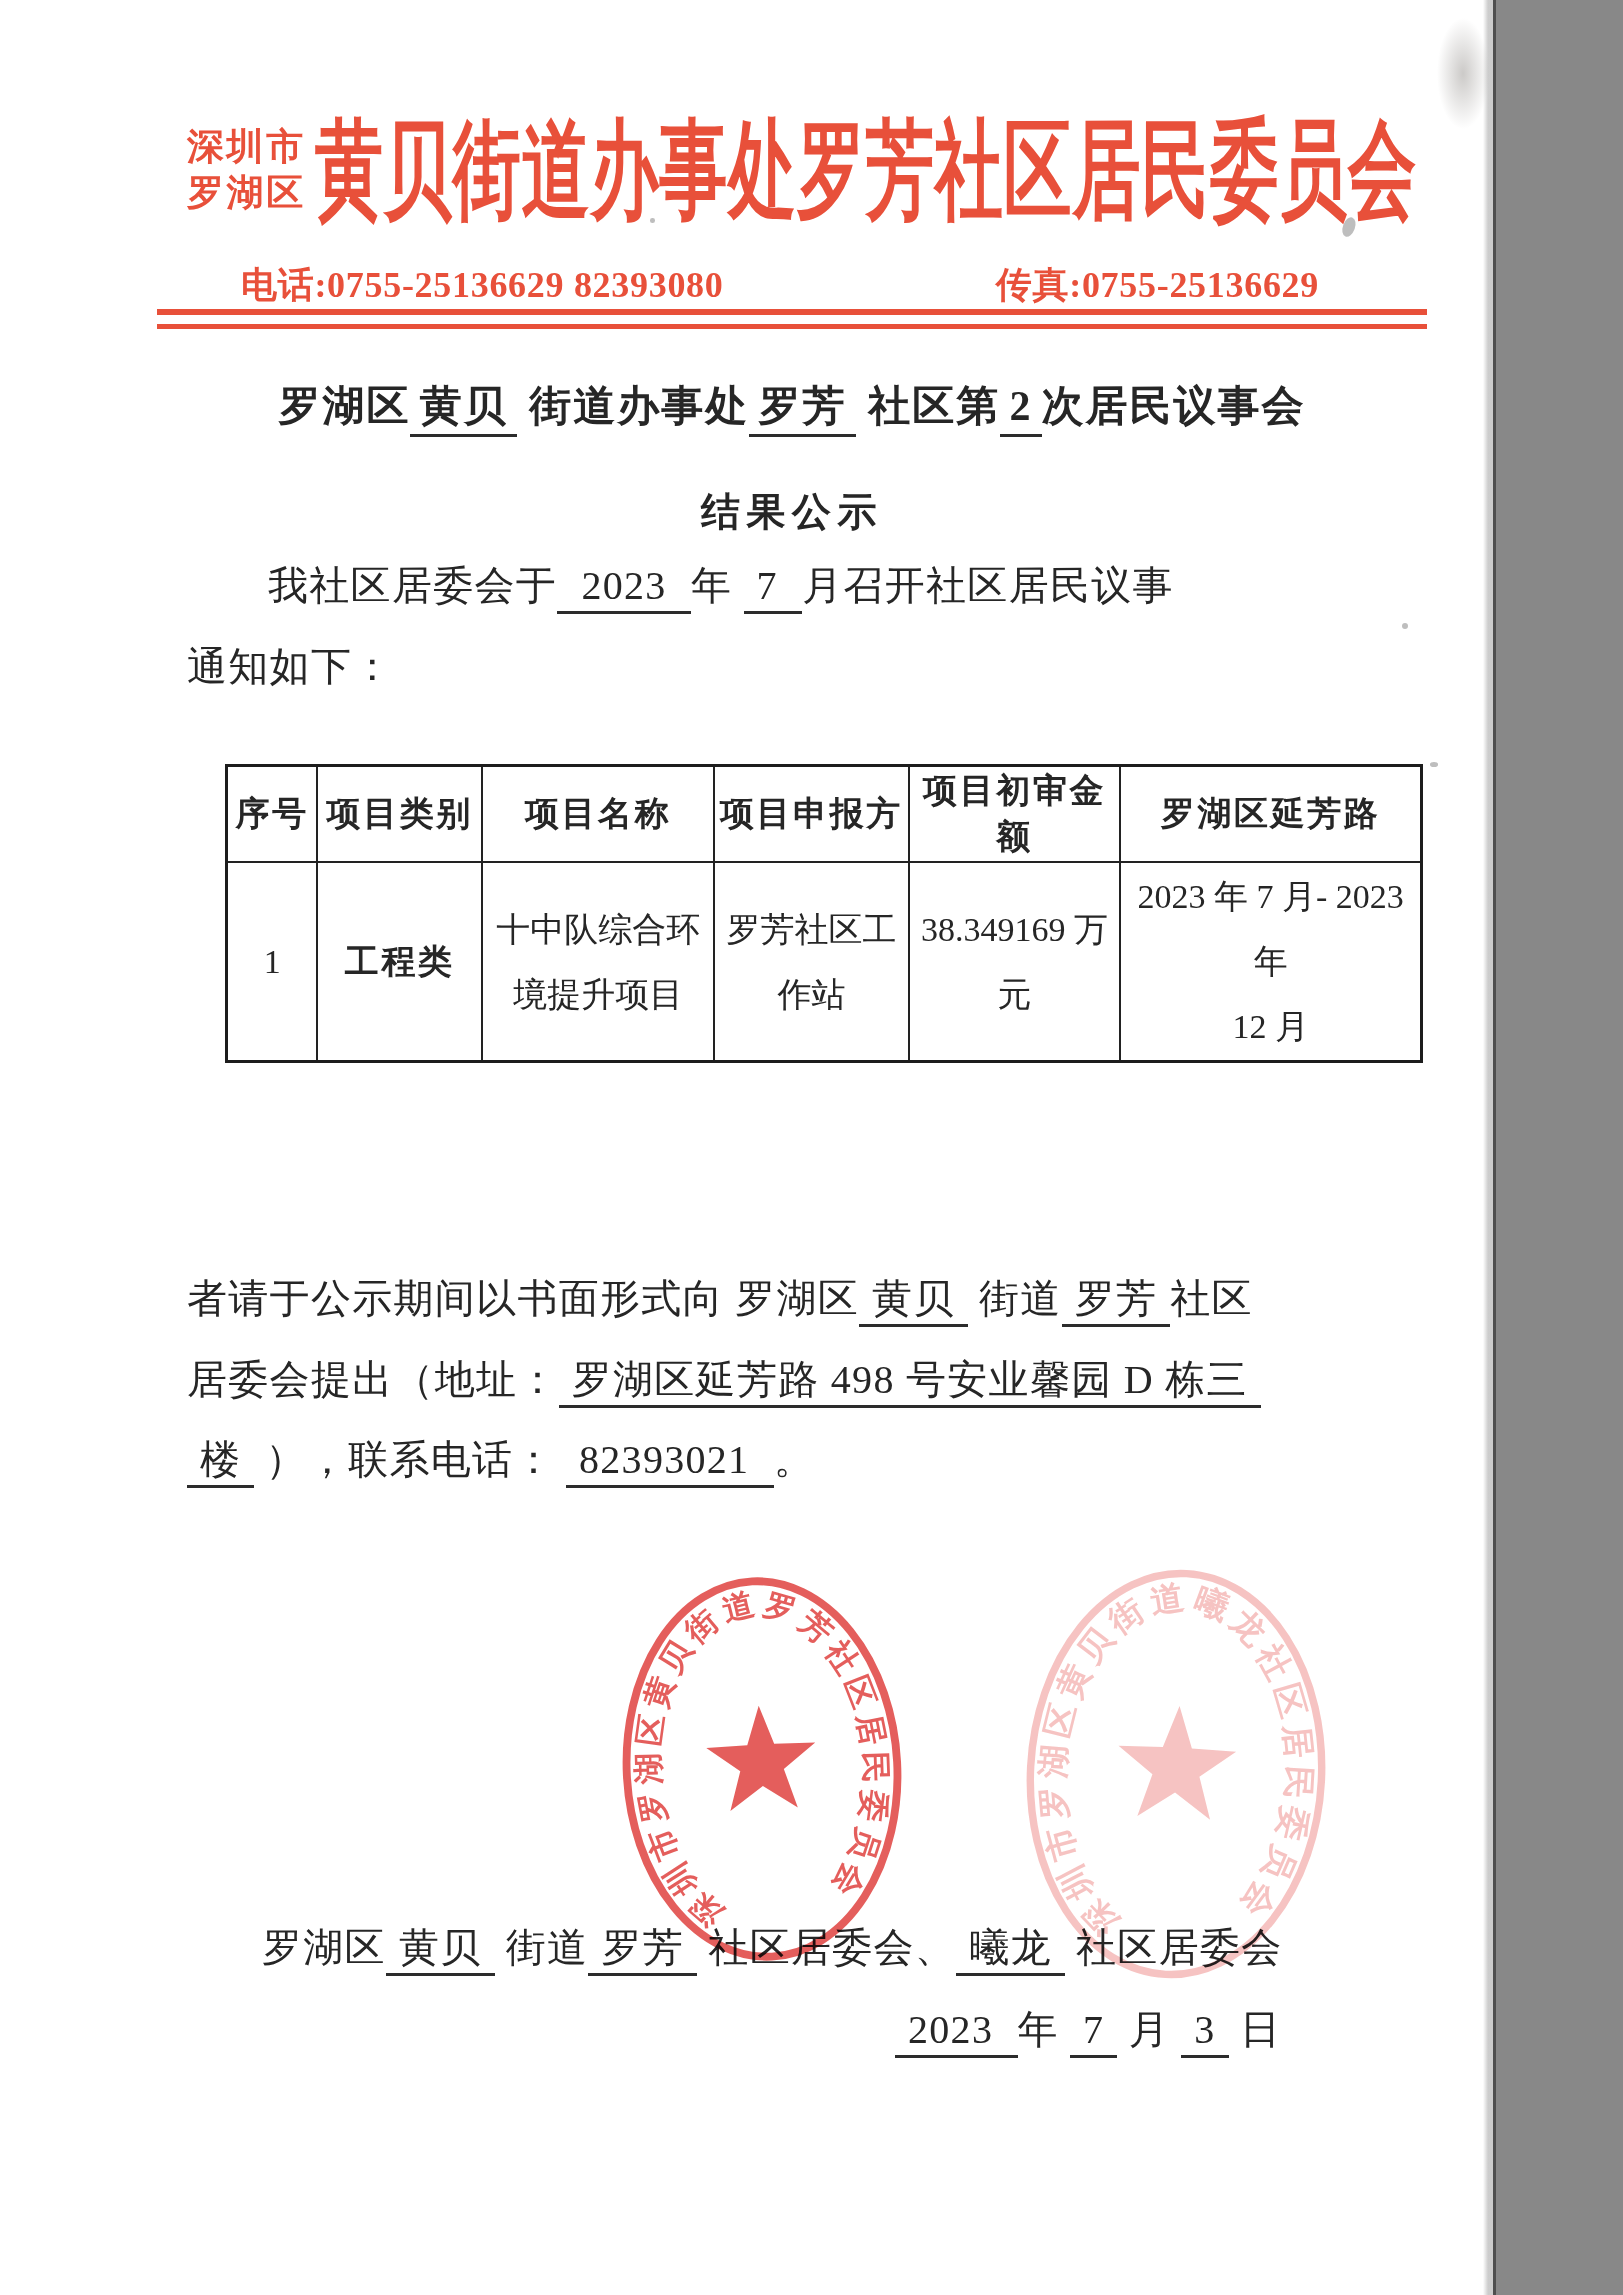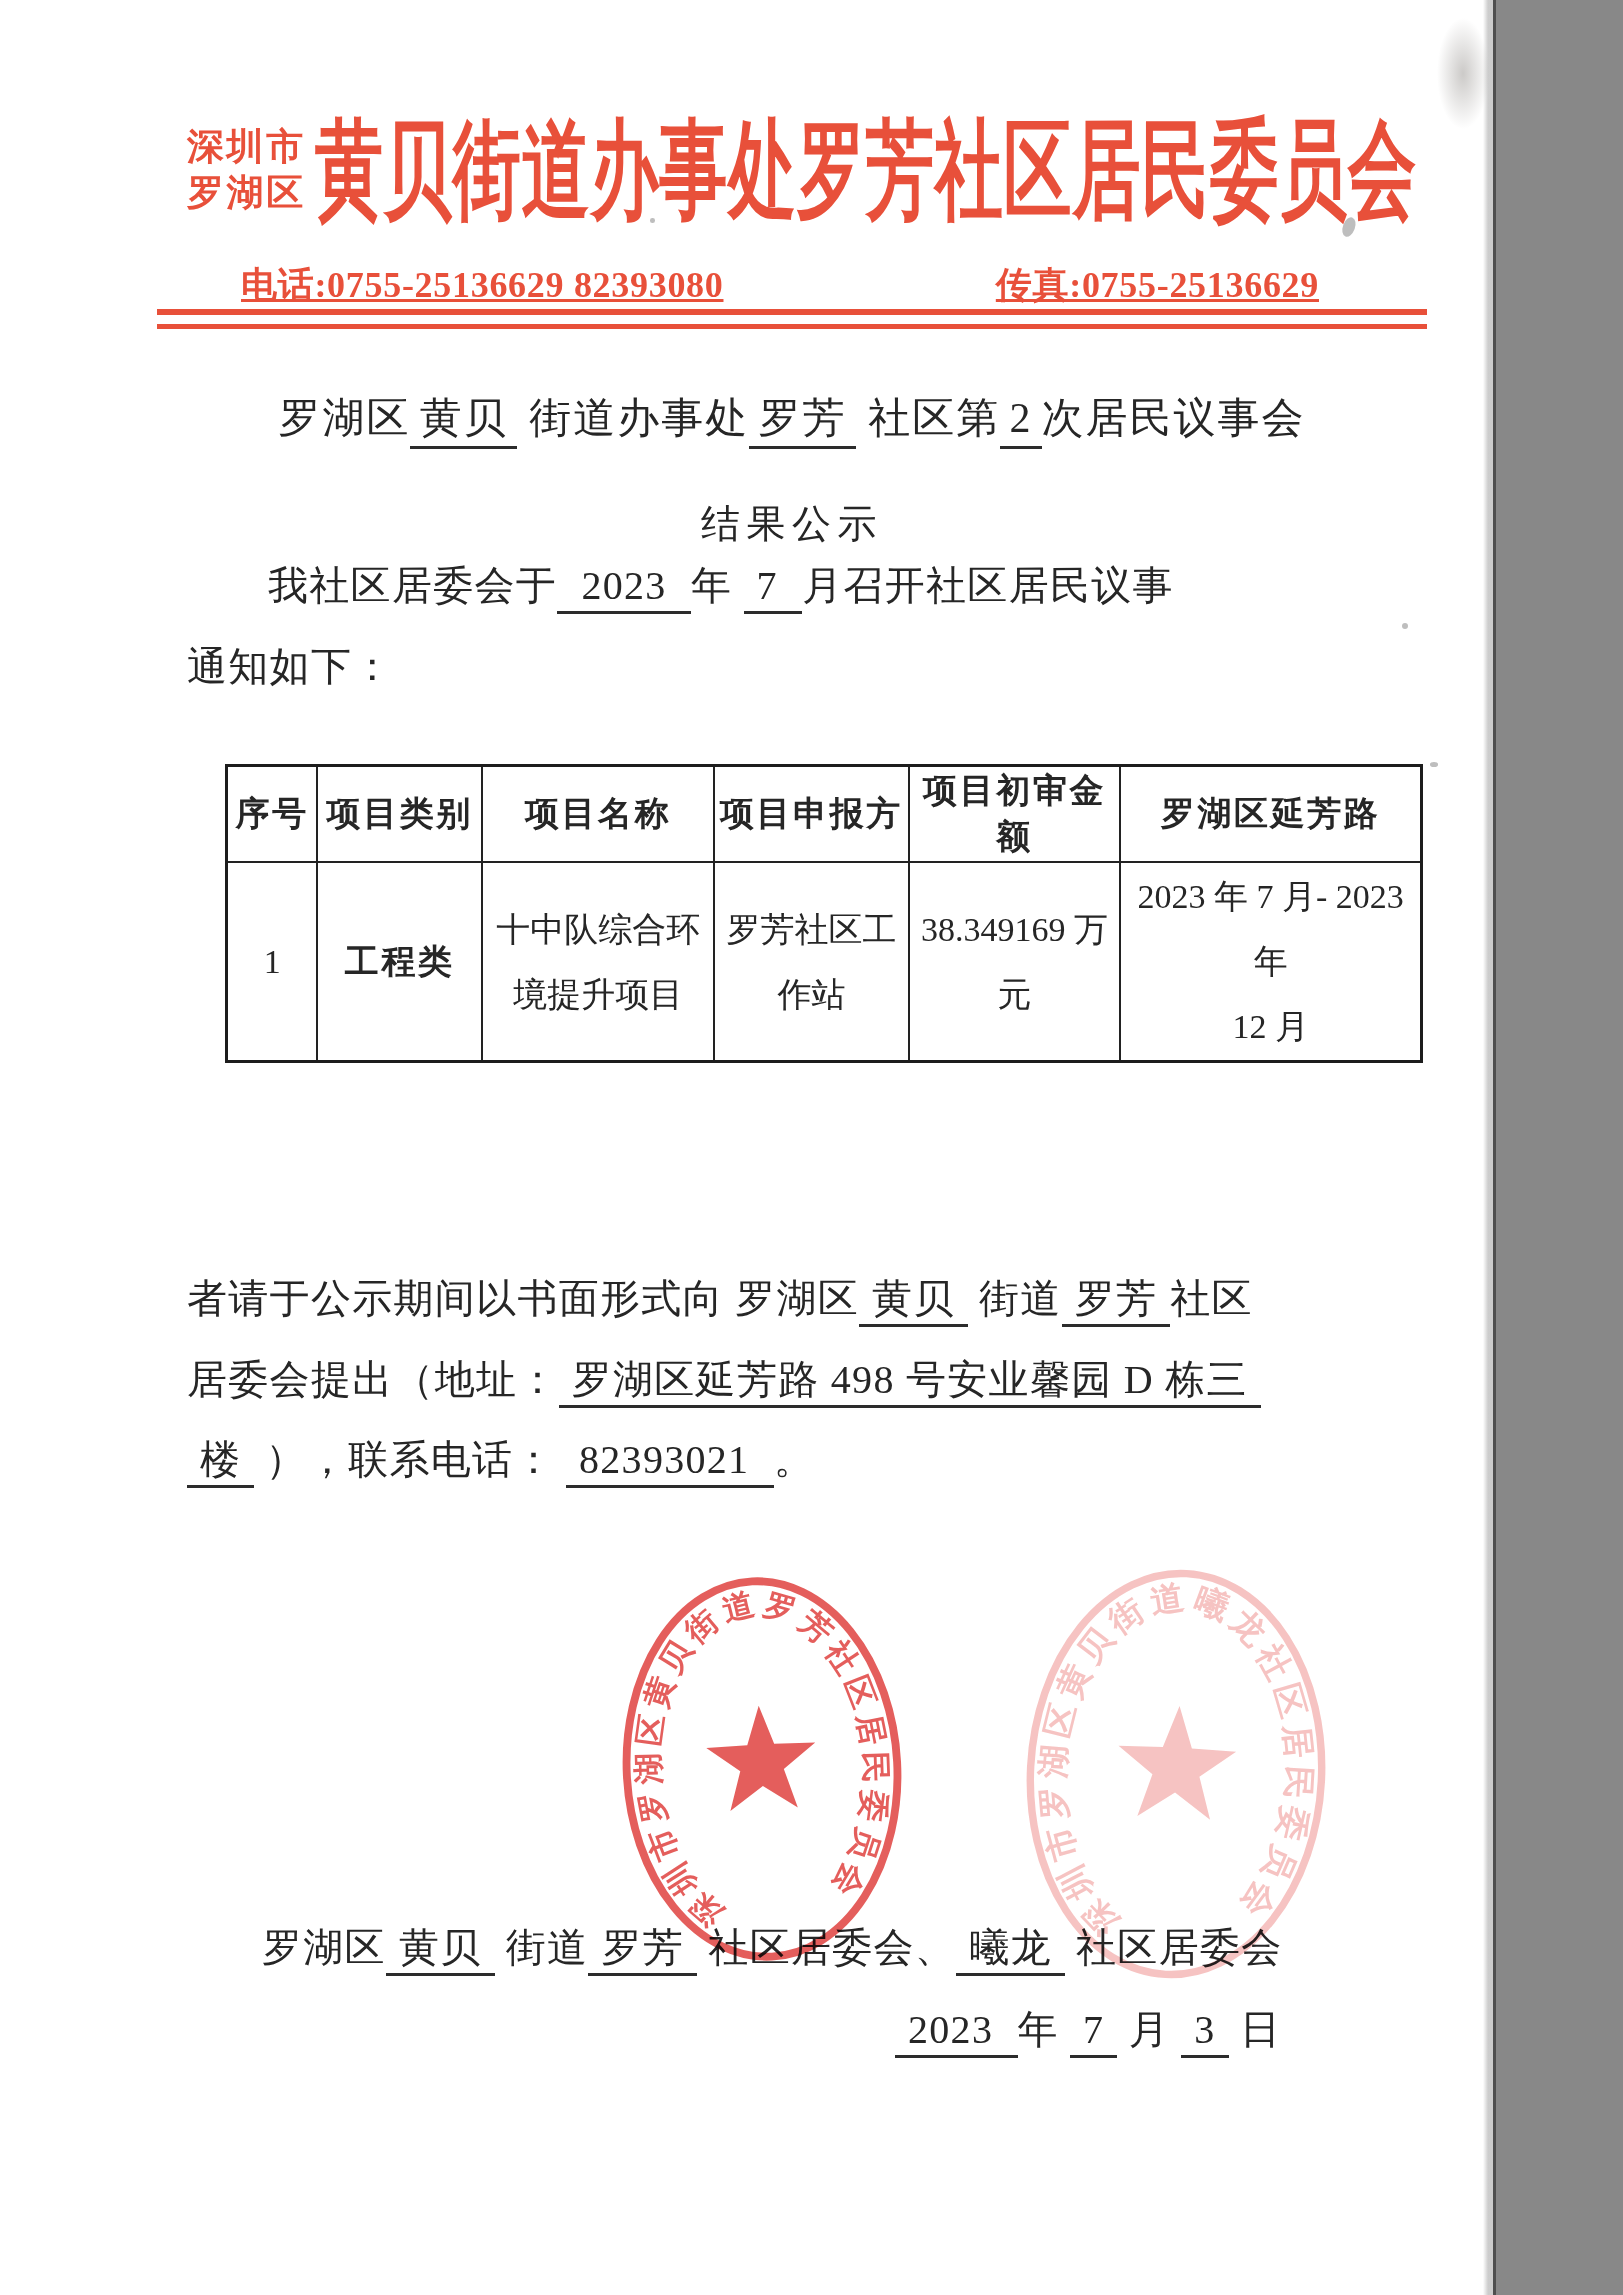--- a/index.html
+++ b/index.html
@@ -15,26 +15,26 @@
   .lh-row{position:absolute;top:103px;left:187px;right:170px;height:134px;
           display:flex;align-items:center;}
   .lh-region{font-weight:bold;font-size:37px;line-height:46px;letter-spacing:2.6px;white-space:nowrap;}
   .lh-org{font-weight:bold;font-size:108px;line-height:121px;white-space:nowrap;
           display:inline-block;transform:scaleX(0.63);transform-origin:left center;
           margin-left:9.2px;letter-spacing:1.3px;}
   .red{color:#e8503a;}
   .contact-row{position:absolute;top:261px;left:157px;width:1270px;
                display:flex;justify-content:space-between;
                padding:0 108px 0 84px;box-sizing:border-box;
-               font-weight:bold;font-size:36px;letter-spacing:0.7px;text-decoration:underline;}
+               font-weight:bold;font-size:36px;letter-spacing:0.7px;}
   .double-rule{position:absolute;top:309px;left:157px;width:1270px;height:9.2px;
                border-top:6.5px solid #e8503a;border-bottom:5.2px solid #e8503a;}
   
-  .doc-title{position:absolute;top:392px;left:157px;width:1270px;text-align:center;
-             font-weight:normal;font-size:42px;line-height:52px;letter-spacing:2px;}
+  .doc-title{position:absolute;top:380px;left:157px;width:1270px;text-align:center;
+             font-weight:bold;font-size:42px;line-height:52px;letter-spacing:2px;}
   .doc-title .sub{margin-top:54px;font-size:39px;letter-spacing:6.5px;}
   
   .para{position:absolute;left:157px;width:1273px;font-size:40px;line-height:51px;
         letter-spacing:1.3px;margin-left:30px;}
   .para .ln{margin-bottom:29.5px;white-space:nowrap;}
   .indent{padding-left:81px;}
   #para1{top:560px;}
   #para2{top:1273px;}
   
   .u{border-bottom:3.9px solid #2c2c2c;padding:0 13px 3.3px;}

